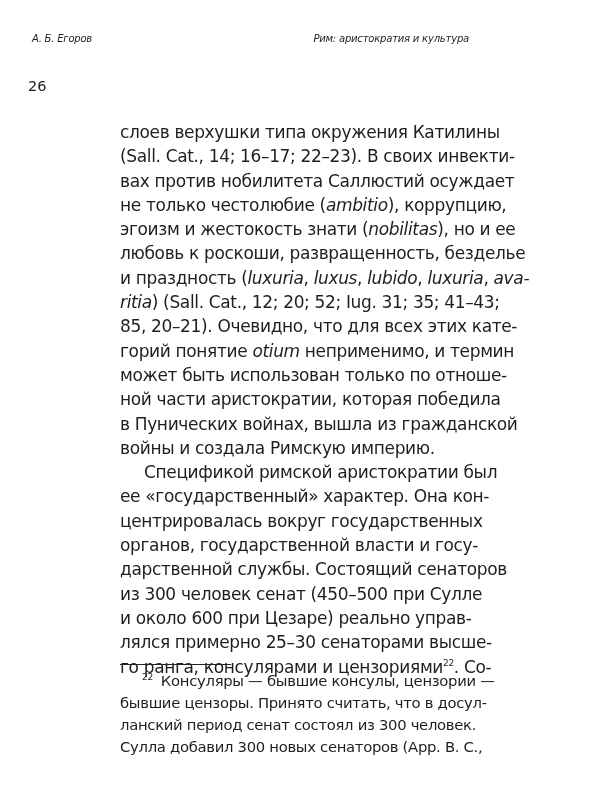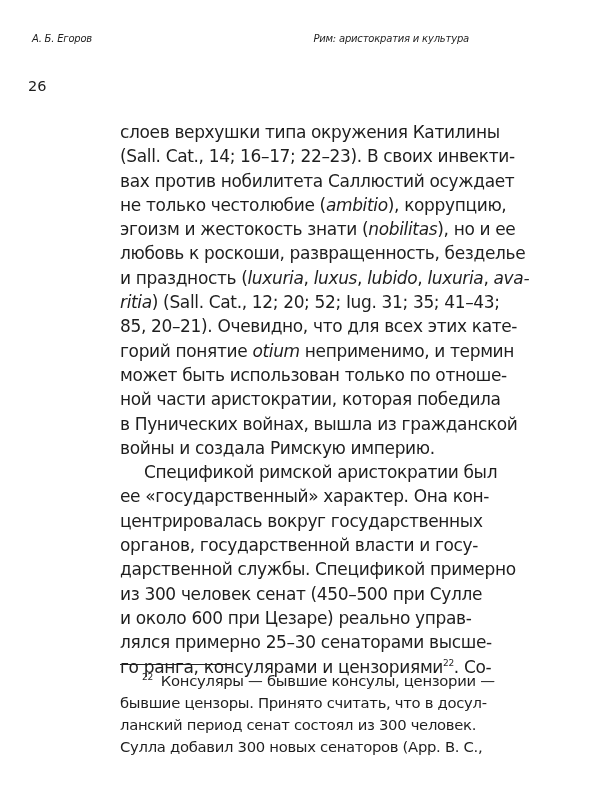--- a/index.html
+++ b/index.html
@@ -130,21 +130,21 @@
   <span class="line">85, 20–21). Очевидно, что для всех этих кате-</span>
   <span class="line"><span>горий понятие </span><i>otium</i><span> неприменимо, и термин</span></span>
   <span class="line">может быть использован только по отноше-</span>
   <span class="line">ной части аристократии, которая победила</span>
   <span class="line">в Пунических войнах, вышла из гражданской</span>
   <span class="line last">войны и создала Римскую империю.</span>
   <span class="line indent">Спецификой римской аристократии был</span>
   <span class="line">ее «государственный» характер. Она кон-</span>
   <span class="line">центрировалась вокруг государственных</span>
   <span class="line">органов, государственной власти и госу-</span>
-  <span class="line">дарственной службы. Спецификой примерно</span>
+  <span class="line">дарственной службы. Состоящий сенаторов</span>
   <span class="line">из 300 человек сенат (450–500 при Сулле</span>
   <span class="line">и около 600 при Цезаре) реально управ-</span>
   <span class="line">лялся примерно 25–30 сенаторами высше-</span>
   <span class="line"><span>го ранга, консулярами и цензориями</span><sup>22</sup><span>. Со-</span></span>
 </div>
 
 <div class="footnote-rule"></div>
 
 <div class="footnotes">
   <span class="fn-line indent"><span class="fn-mark">22</span><span>Консуляры — бывшие консулы, цензории —</span></span>

